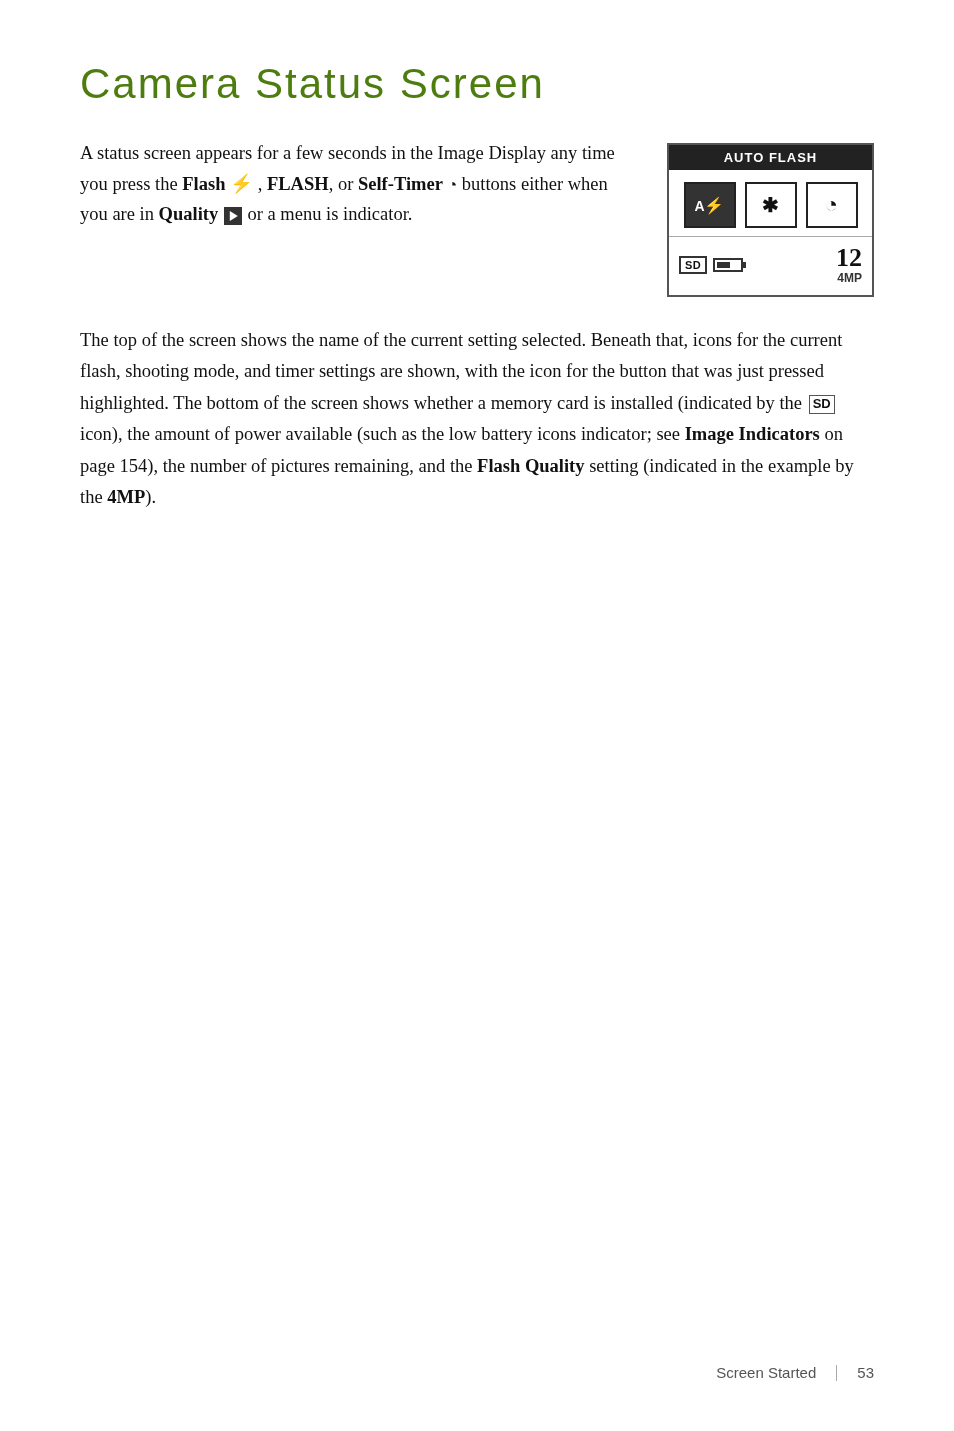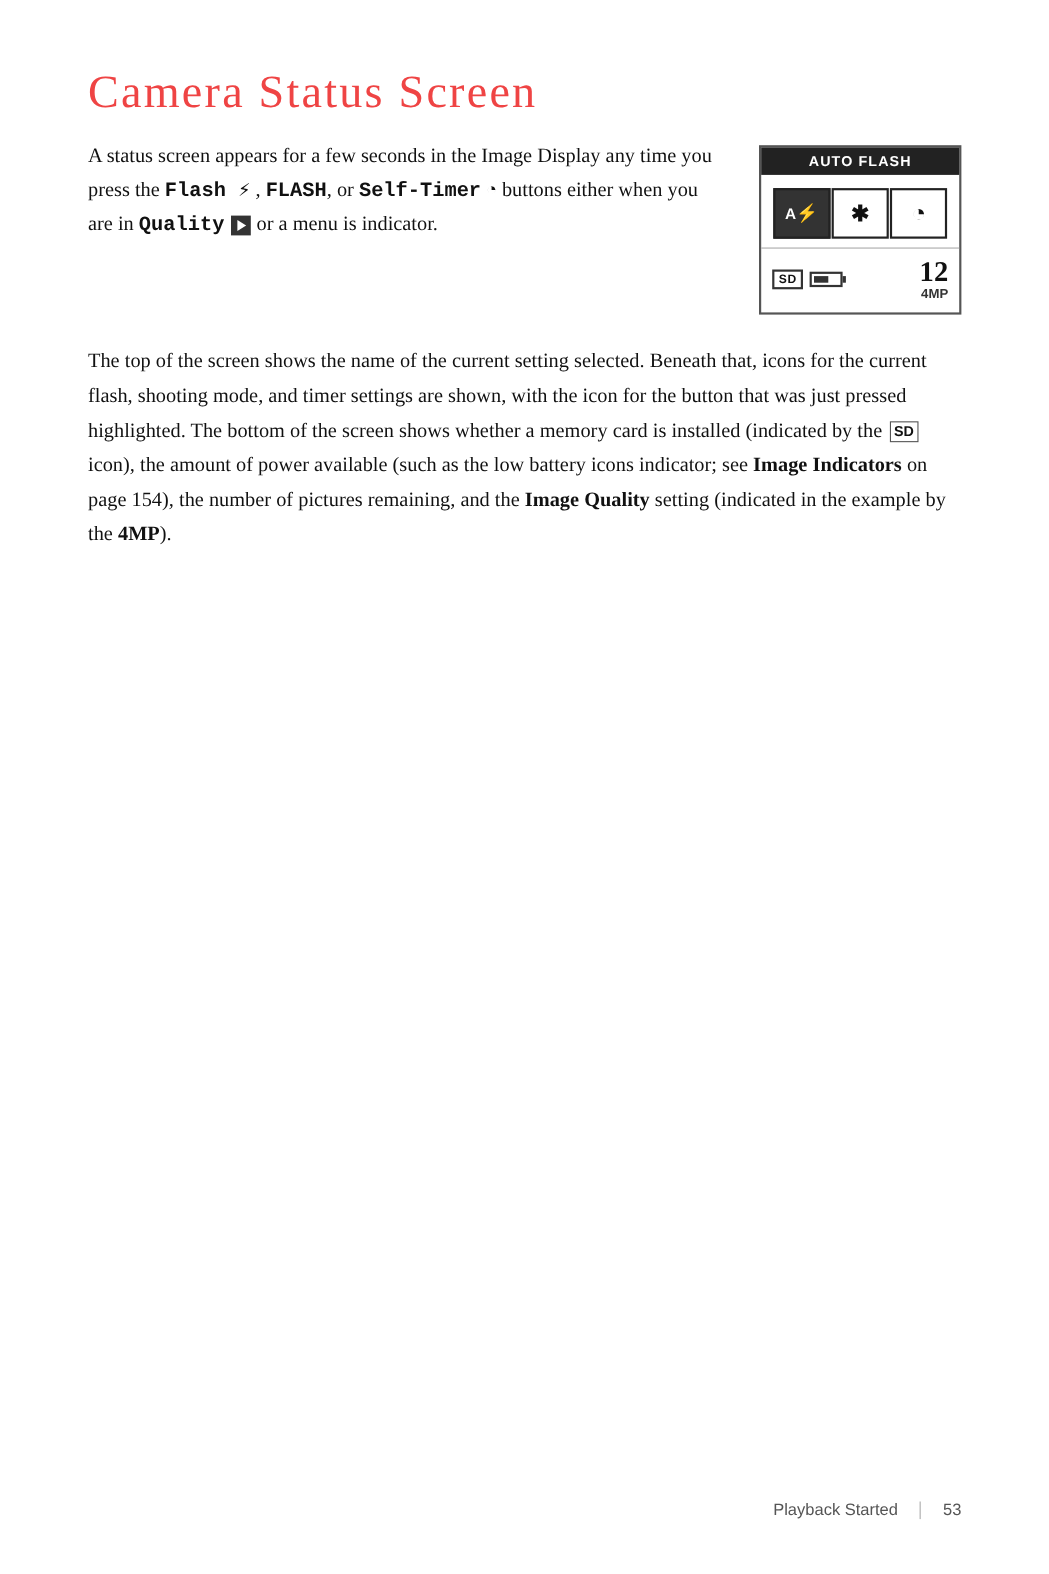--- a/index.html
+++ b/index.html
@@ -9,44 +9,43 @@
       font-family: 'Times New Roman', Times, serif;
       font-size: 18px;
       color: #111;
       width: 954px;
       min-height: 1431px;
       padding: 60px 80px 80px 80px;
       position: relative;
     }
 
     h1 {
-      font-family: Liberation Serif, serif;
+      font-family: Liberation Sans, sans-serif;
       font-size: 42px;
       font-weight: 300;
       letter-spacing: 2px;
-      margin-bottom: 19px;
-      color: #ef4444;
+      margin-bottom: 30px;
+      color: #4d7c0f;
     }
 
     .intro-block {
       display: flex;
       align-items: flex-start;
       gap: 30px;
       margin-bottom: 28px;
     }
 
     .intro-text {
       flex: 1;
       font-size: 18.5px;
       line-height: 1.65;
     }
 
     .intro-text b {
       font-weight: bold;
-      font-family: Liberation Mono, monospace;
     }
 
     .playback-icon {
       display: inline-block;
       width: 18px;
       height: 18px;
       background: #333;
       vertical-align: middle;
       position: relative;
       margin: 0 1px;
@@ -63,21 +62,21 @@
     }
 
     .self-timer-icon {
       display: inline-block;
       font-size: 16px;
       vertical-align: middle;
     }
 
     
     .camera-diagram {
-      width: 184px;
+      width: 207px;
       flex-shrink: 0;
       border: 2px solid #555;
       background: #fff;
       padding: 0;
       margin-top: 5px;
     }
 
     .cam-header {
       background: #222;
       color: #fff;
@@ -265,22 +264,22 @@
     </div>
   </div>
 </div>
 
 <p class="body-text">
   <span>The top of the screen shows the name of the current setting selected. Beneath that, icons for the current flash, shooting mode, and timer settings are shown, with the icon for the button that was just pressed highlighted. The bottom of the screen shows whether a memory card is installed (indicated by the</span>
   <span class="sd-inline">SD</span>
   <span>icon), the amount of power available (such as the low battery icons indicator; see</span>
   <b>Image Indicators</b>
   <span>on page 154), the number of pictures remaining, and the</span>
-  <b>Image Quality</b>
+  <b>Flash Quality</b>
   <span>setting (indicated in the example by the</span>
   <b>4MP</b><span>).</span>
 </p>
 
 <div class="footer">
-  <span>Playback Started</span>
+  <span>Screen Started</span>
   <div class="footer-divider"></div>
   <span>53</span>
 </div>
 
 </body></html>

